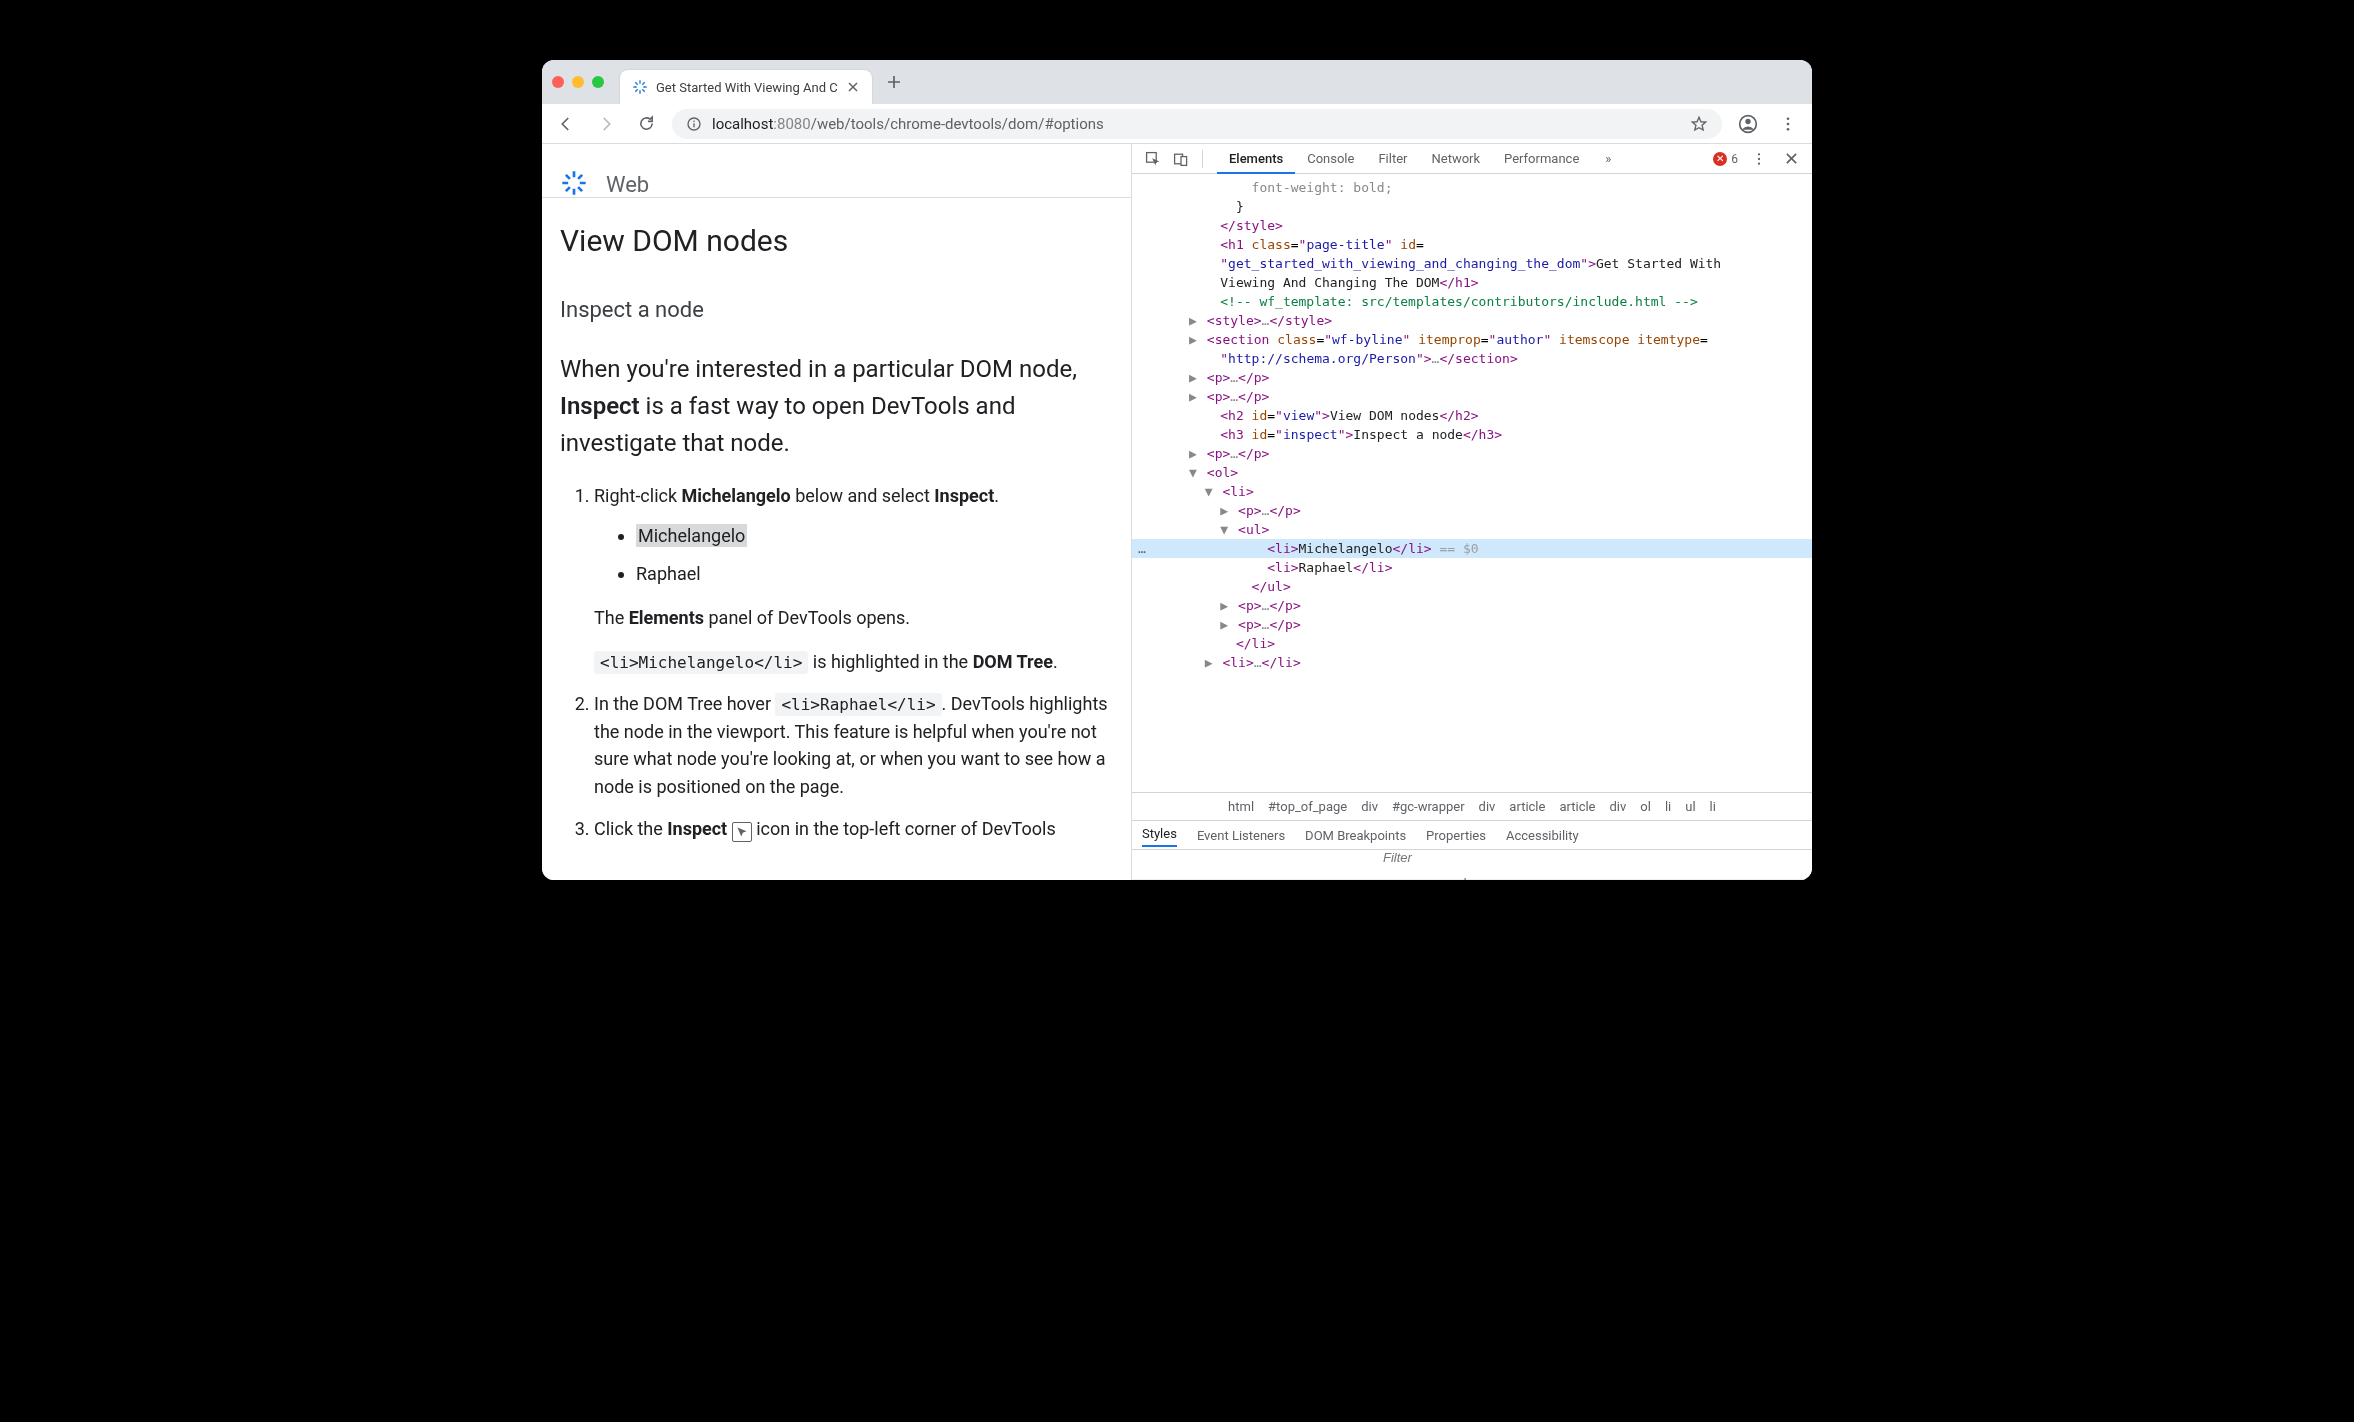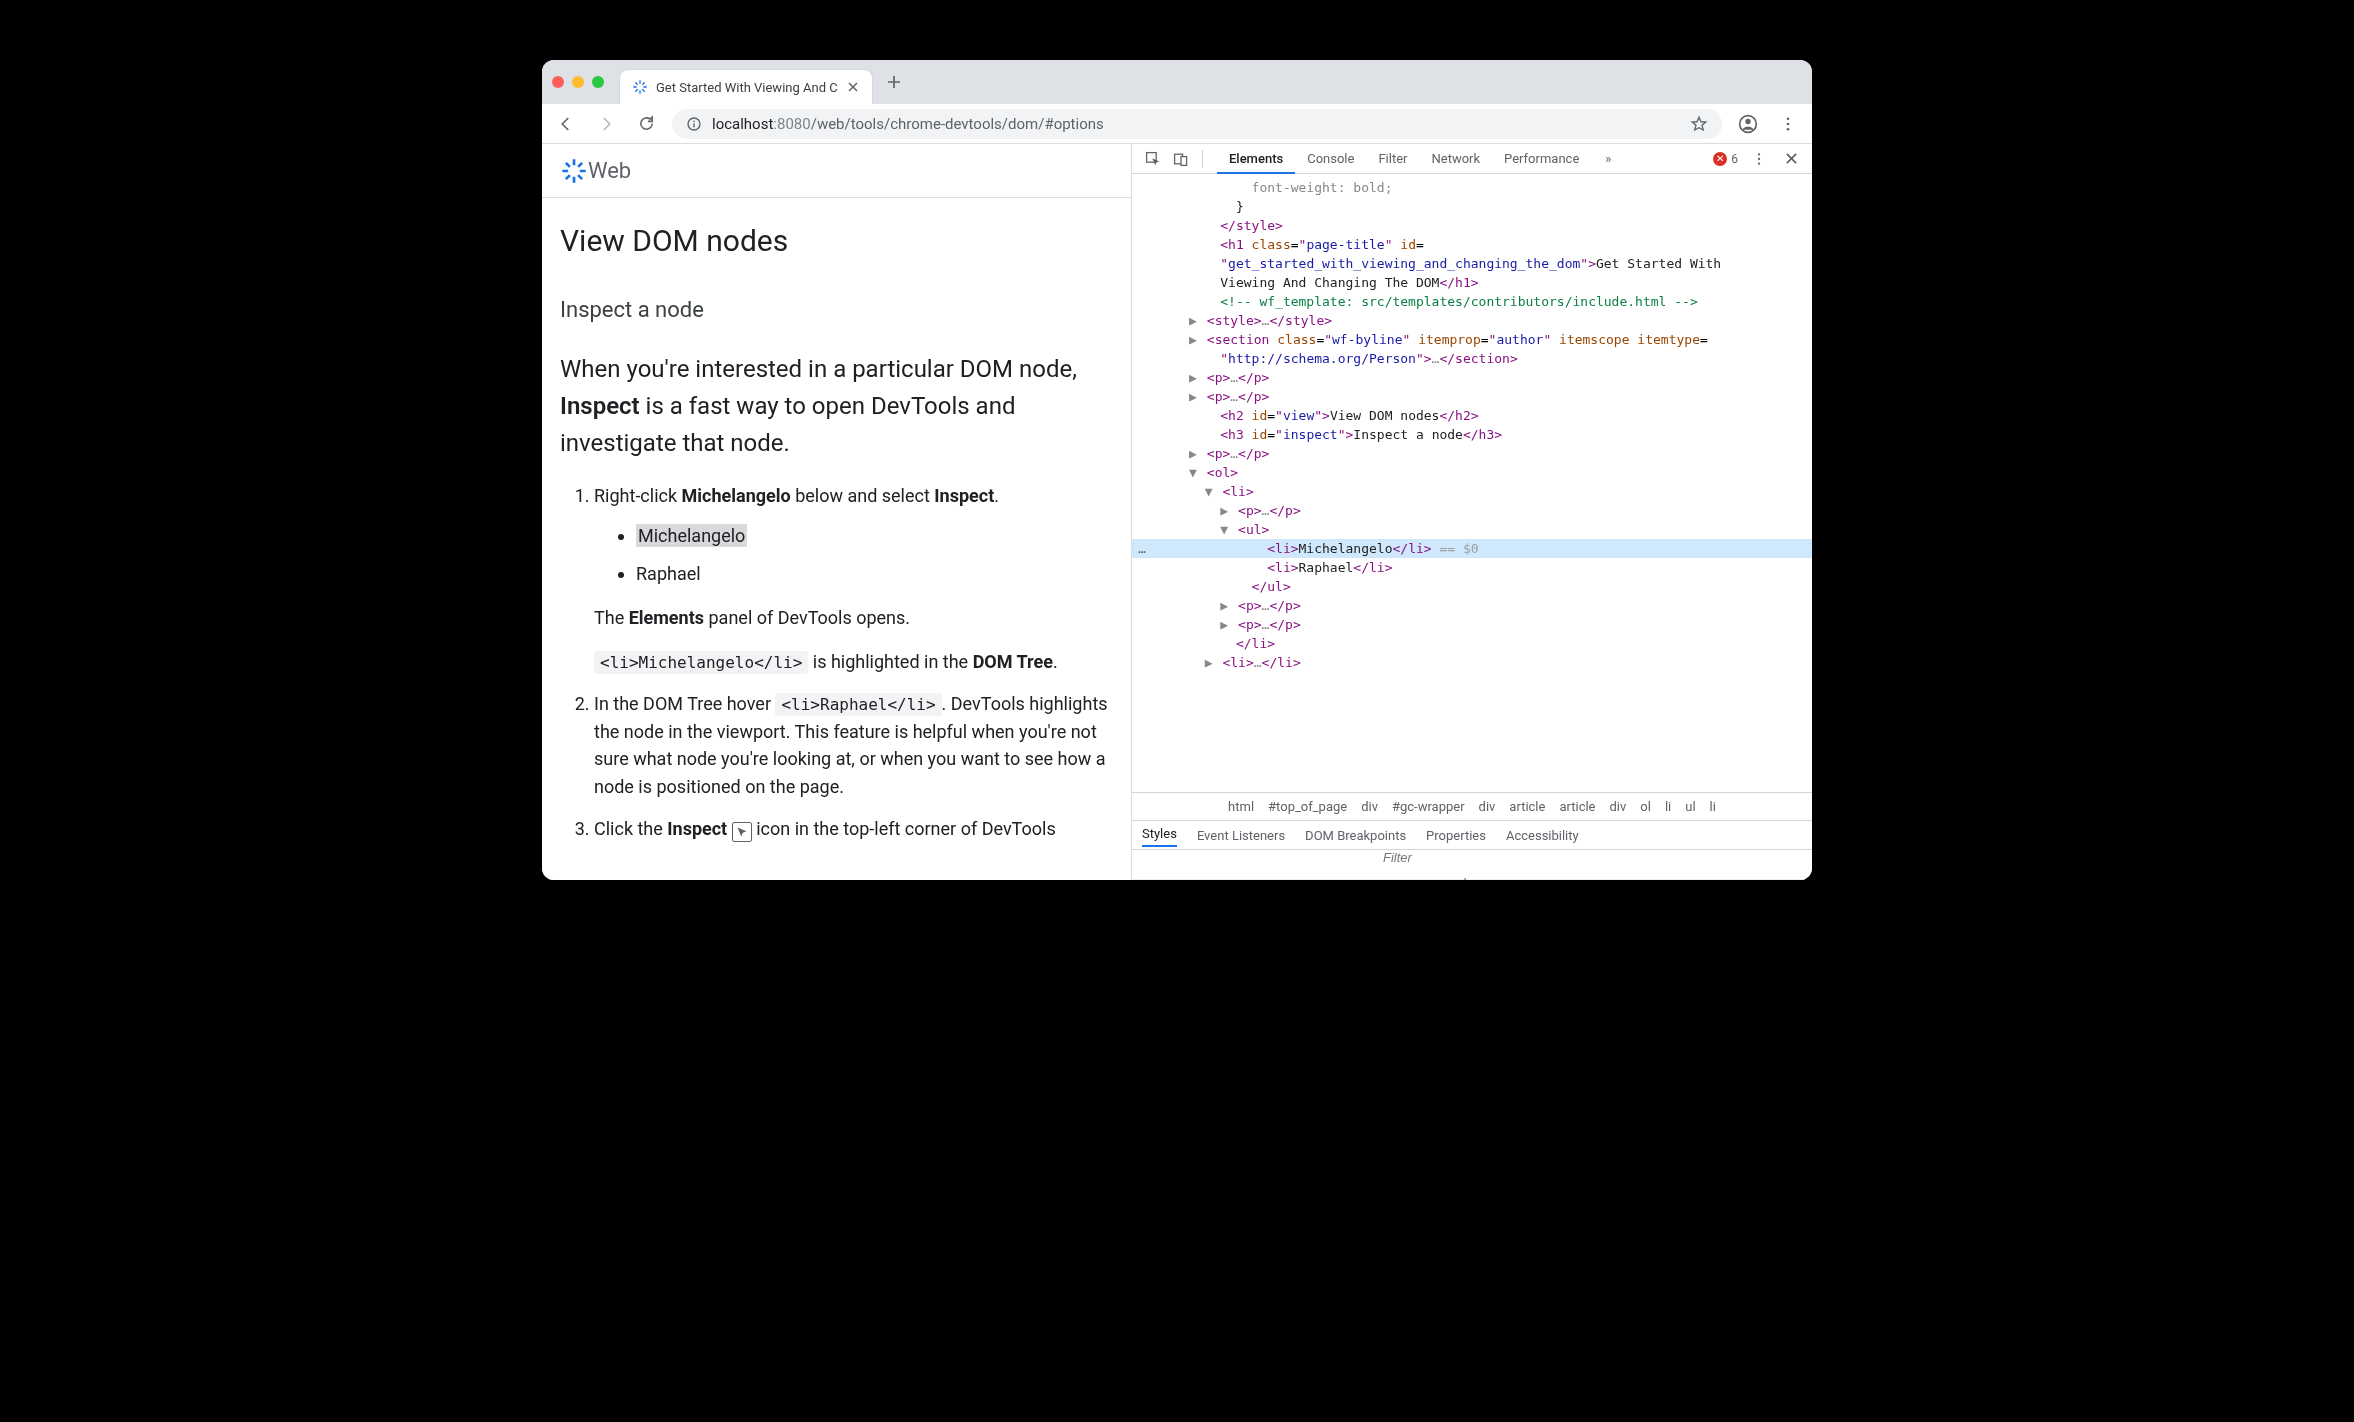--- a/index.html
+++ b/index.html
@@ -21,21 +21,21 @@
 .nav-btn.disabled { opacity: .45; cursor: default; }
 .omnibox { flex: 1; height: 30px; background: #f1f3f4; border-radius: 15px; display: flex; align-items: center; padding: 0 14px; gap: 10px; font-size: 15px; color: #3c4043; }
 .omni-info { width: 16px; height: 16px; display:flex; align-items:center; justify-content:center; color:#5f6368;}
 .url-text { flex: 1; white-space: nowrap; overflow: hidden; }
 .url-host-dark { color:#202124; }
 .url-host-light { color:#80868b; }
 .url-path { color:#5f6368; }
 .omni-star { color:#5f6368; }
 .content { flex:1; display:flex; overflow:hidden; }
 .page-pane { width: 590px; background:#fff; overflow:hidden; display:flex; flex-direction:column; border-right: 1px solid #dadce0;}
-.page-header { height:54px; border-bottom:1px solid #dadce0; display:flex; align-items:center; padding:0 18px; }
+.page-header { height:54px; border-bottom:1px solid #dadce0; display:flex; align-items:flex-end; padding:0 18px; gap:18px;}
 .site-logo { width:28px; height:28px; display:flex; align-items:center; justify-content:center; color:#1a73e8;}
 .site-title { font-size:22px; color:#5f6368; font-weight:400;}
 .article { padding: 20px 18px; font-size:16px; line-height:1.55; color:#202124; overflow:hidden;}
 .h2 { font-size:30px; font-weight:400; margin-bottom:28px; color:#202124;}
 .h3 { font-size:22px; font-weight:400; margin-bottom:24px; color:#3c4043;}
 .p { font-size:24px; margin-bottom:20px;}
 .p b { font-weight:600;}
 ol.steps { padding-left: 34px; font-size:18px;}
 ol.steps > li { margin-bottom: 14px;}
 ul.bullets { list-style: disc; padding-left: 42px; margin: 12px 0 16px;}

